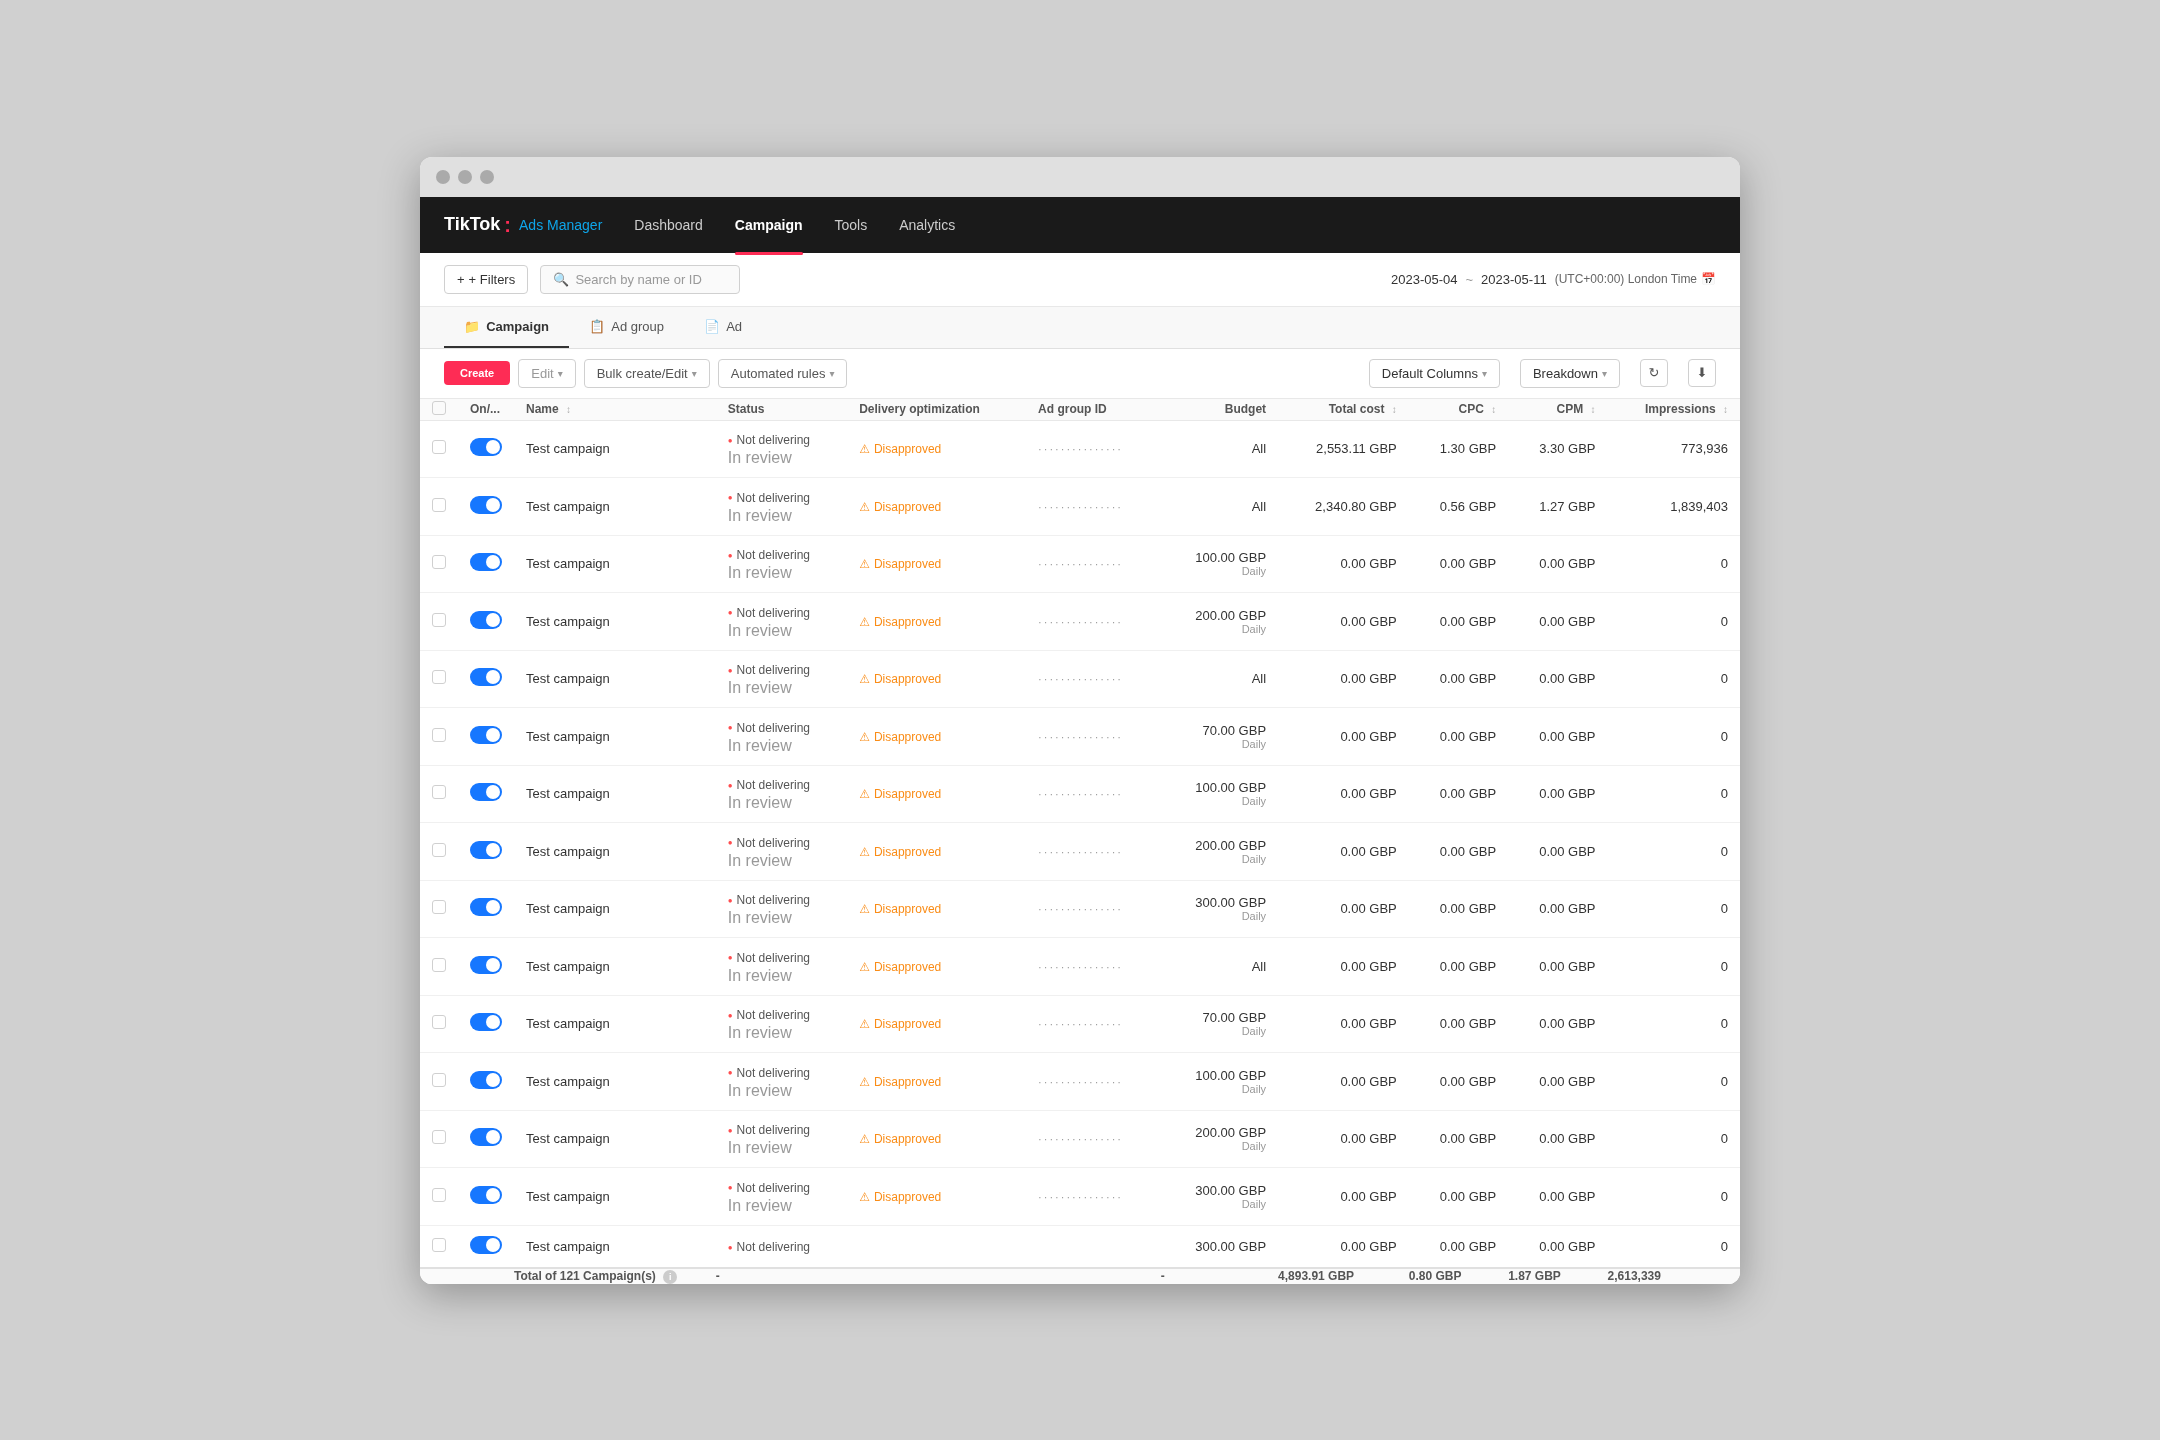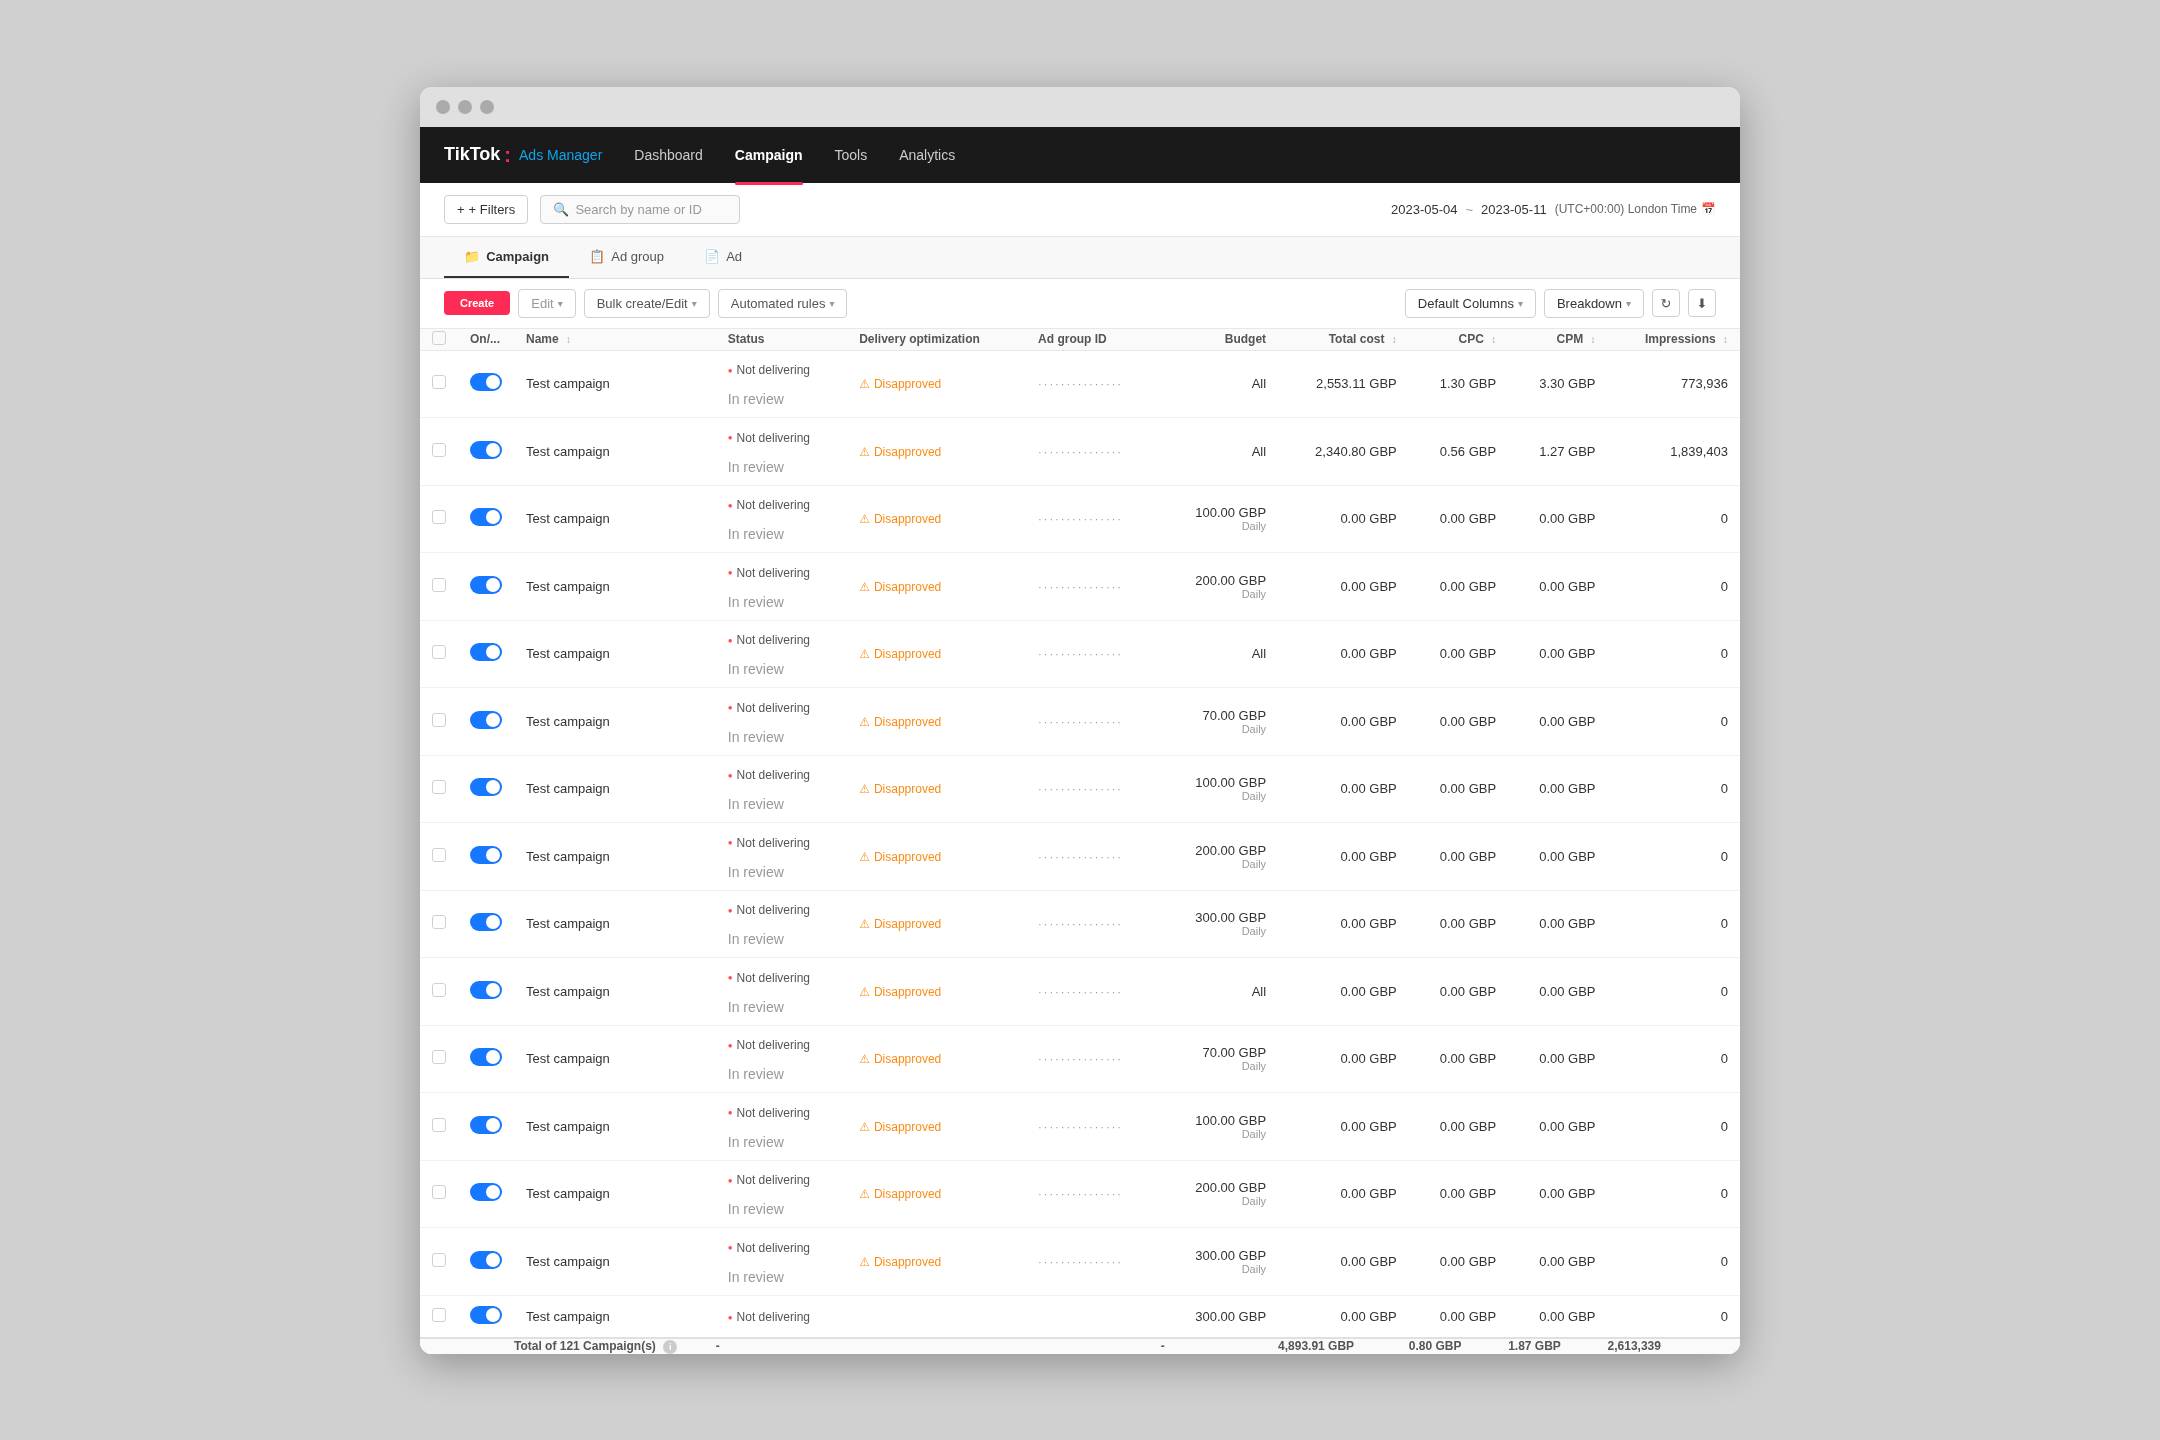--- a/index.html
+++ b/index.html
@@ -190,22 +190,22 @@
       border-radius: 4px;
       background: white;
       font-size: 13px;
       color: #555;
       cursor: pointer;
     }
     .btn-edit { color: #999; }
     .action-right {
       margin-left: auto;
       display: flex;
-      align-items: center;
-      gap: 8px;
+      align-items: flex-start;
+      gap: 20px;
     }
     .btn-columns, .btn-breakdown {
       display: flex;
       align-items: center;
       gap: 4px;
       padding: 6px 12px;
       border: 1px solid #d0d0d0;
       border-radius: 4px;
       background: white;
       font-size: 13px;
@@ -280,24 +280,24 @@
     .toggle.on::after { left: 16px; }
     .status-dot {
       display: inline-flex;
       align-items: center;
       gap: 4px;
       font-size: 12px;
       color: #555;
     }
     .dot-red { color: #ff4d4f; font-size: 8px; }
     .status-sub {
-      font-size: 14px;
+      font-size: 16px;
       color: #999;
       display: block;
-      margin-top: 14px;
+      margin-top: 2px;
     }
     .disapproved {
       display: inline-flex;
       align-items: center;
       gap: 4px;
       color: #fa8c16;
       font-size: 12px;
     }
     .warn-icon { color: #fa8c16; }
     .dots {

